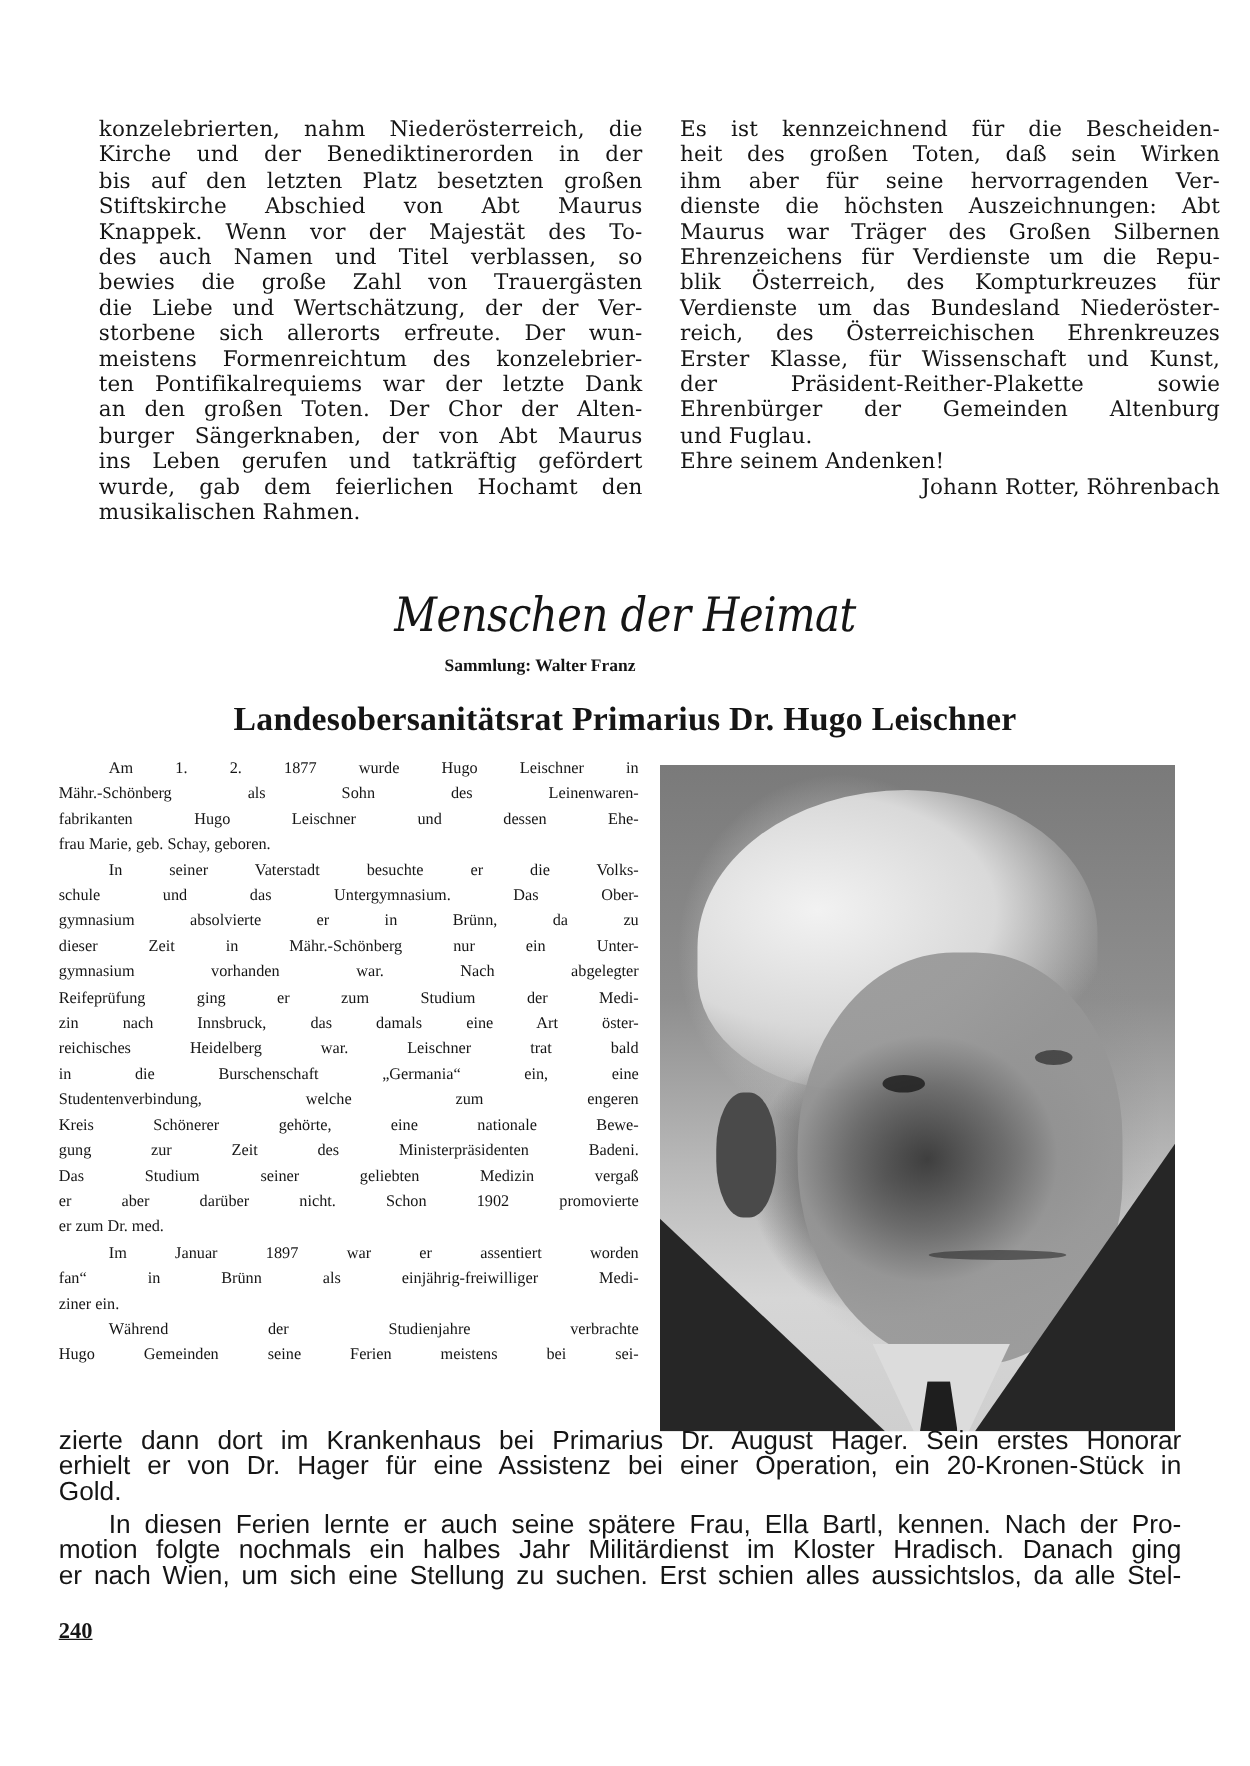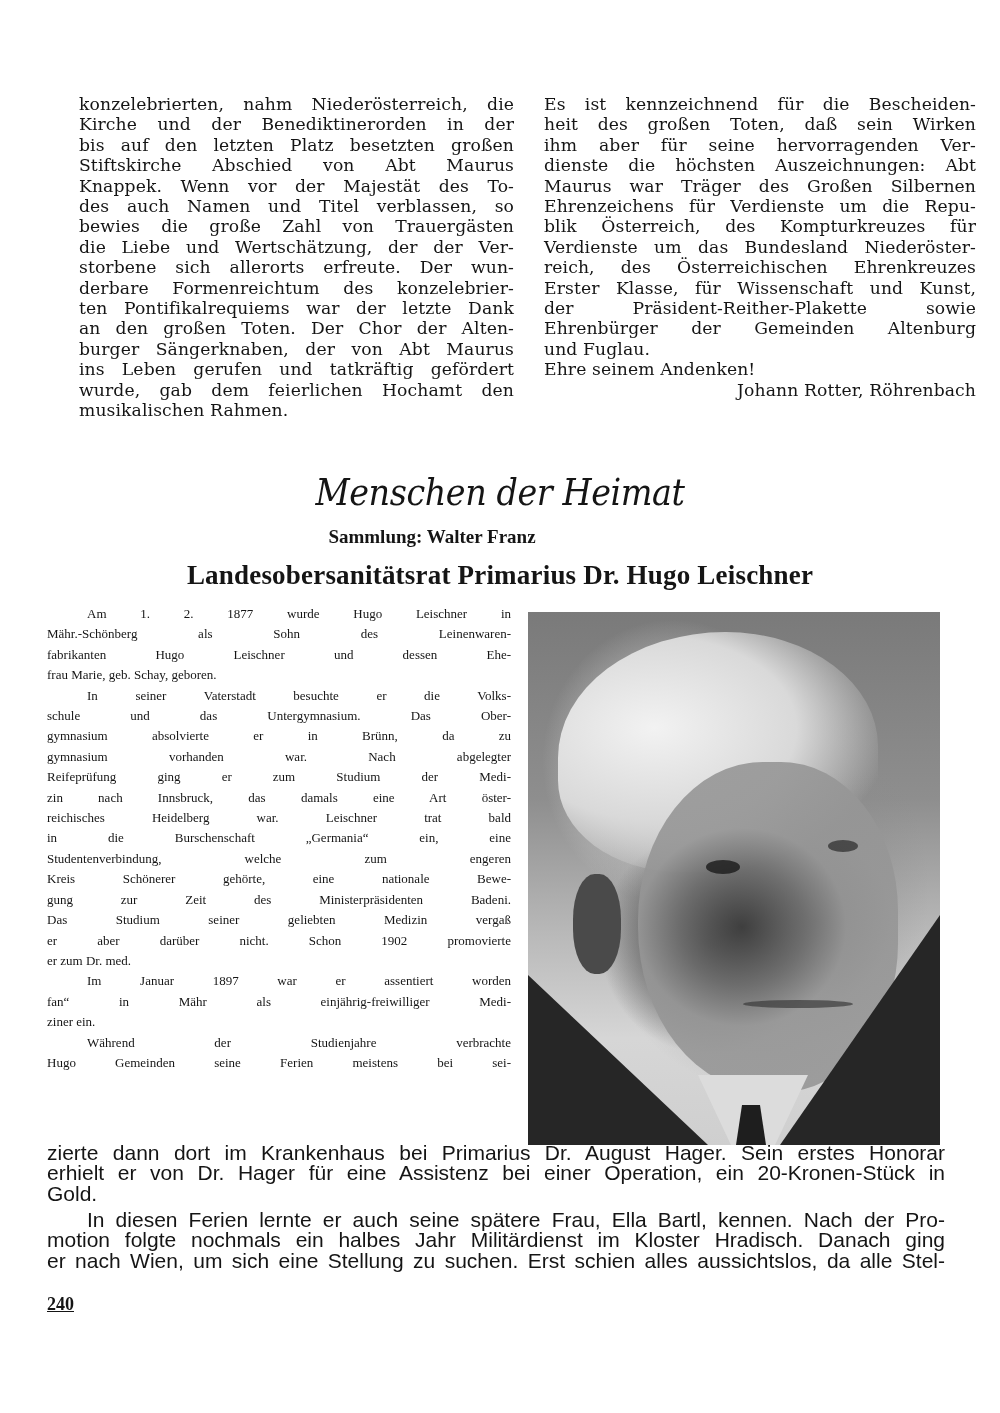--- a/index.html
+++ b/index.html
@@ -27,21 +27,21 @@
       font-style: italic;
       font-size: 38px;
       letter-spacing: -0.5px;
       transform: scaleX(0.88);
     }
     .collection {
       position: absolute; left: 0; width: 864px; top: 526px;
       text-align: center;
       font-family: "Liberation Serif", serif;
       font-weight: bold;
-      font-size: 19px;
+      font-size: 14px;
     }
     .article-title {
       position: absolute; left: 0; width: 1000px; top: 560px;
       text-align: center;
       font-family: "Liberation Serif", serif;
       font-weight: bold;
       font-size: 27px;
       letter-spacing: 0.2px;
     }
 
@@ -129,21 +129,21 @@
 <div class="col col-left">
   <span class="line">konzelebrierten, nahm Niederösterreich, die</span>
   <span class="line">Kirche und der Benediktinerorden in der</span>
   <span class="line">bis auf den letzten Platz besetzten großen</span>
   <span class="line">Stiftskirche Abschied von Abt Maurus</span>
   <span class="line">Knappek. Wenn vor der Majestät des To-</span>
   <span class="line">des auch Namen und Titel verblassen, so</span>
   <span class="line">bewies die große Zahl von Trauergästen</span>
   <span class="line">die Liebe und Wertschätzung, der der Ver-</span>
   <span class="line">storbene sich allerorts erfreute. Der wun-</span>
-  <span class="line">derbare Formenreichtum des konzelebrier-</span>
+  <span class="line">meistens Formenreichtum des konzelebrier-</span>
   <span class="line">ten Pontifikalrequiems war der letzte Dank</span>
   <span class="line">an den großen Toten. Der Chor der Alten-</span>
   <span class="line">burger Sängerknaben, der von Abt Maurus</span>
   <span class="line">ins Leben gerufen und tatkräftig gefördert</span>
   <span class="line">wurde, gab dem feierlichen Hochamt den</span>
   <span class="line last">musikalischen Rahmen.</span>
 </div>
 
 <div class="col col-right">
   <span class="line">Es ist kennzeichnend für die Bescheiden-</span>
@@ -168,33 +168,34 @@
 <div class="article-title">Landesobersanitätsrat Primarius Dr. Hugo Leischner</div>
 
 <div class="body-col narrow">
   <span class="line indent">Am 1. 2. 1877 wurde Hugo Leischner in</span>
   <span class="line">Mähr.-Schönberg als Sohn des Leinenwaren-</span>
   <span class="line">fabrikanten Hugo Leischner und dessen Ehe-</span>
   <span class="line last">frau Marie, geb. Schay, geboren.</span>
   <span class="line indent">In seiner Vaterstadt besuchte er die Volks-</span>
   <span class="line">schule und das Untergymnasium. Das Ober-</span>
   <span class="line">gymnasium absolvierte er in Brünn, da zu</span>
+  <span class="line">dieser Zeit in Mähr.-Schönberg nur ein Unter-</span>
   <span class="line">gymnasium vorhanden war. Nach abgelegter</span>
   <span class="line">Reifeprüfung ging er zum Studium der Medi-</span>
   <span class="line">zin nach Innsbruck, das damals eine Art öster-</span>
   <span class="line">reichisches Heidelberg war. Leischner trat bald</span>
   <span class="line">in die Burschenschaft „Germania“ ein, eine</span>
   <span class="line">Studentenverbindung, welche zum engeren</span>
   <span class="line">Kreis Schönerer gehörte, eine nationale Bewe-</span>
   <span class="line">gung zur Zeit des Ministerpräsidenten Badeni.</span>
   <span class="line">Das Studium seiner geliebten Medizin vergaß</span>
   <span class="line">er aber darüber nicht. Schon 1902 promovierte</span>
   <span class="line last">er zum Dr. med.</span>
   <span class="line indent">Im Januar 1897 war er assentiert worden</span>
-  <span class="line">fan“ in Mähr als einjährig-freiwilliger Medi-</span>
+  <span class="line">fan“ in Brünn als einjährig-freiwilliger Medi-</span>
   <span class="line last">ziner ein.</span>
   <span class="line indent">Während der Studienjahre verbrachte</span>
   <span class="line">Hugo Gemeinden seine Ferien meistens bei sei-</span>
 </div>
 
 <div class="photo" title="Portrait photograph of Dr. Hugo Leischner">
   <div class="hair"></div>
   <div class="face"></div>
   <div class="ear"></div>
   <div class="eye-l"></div>

